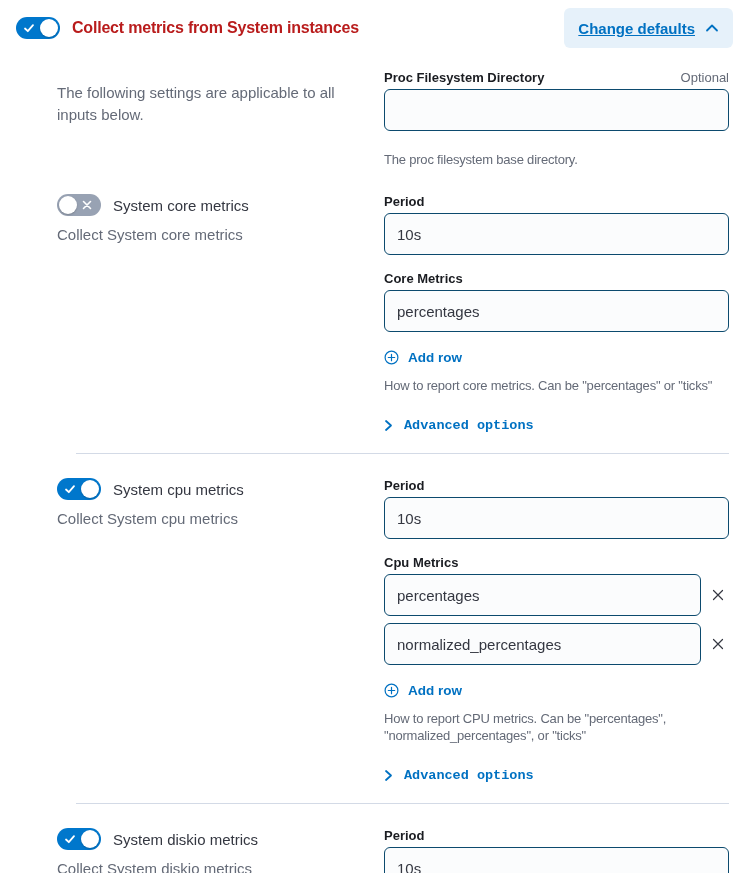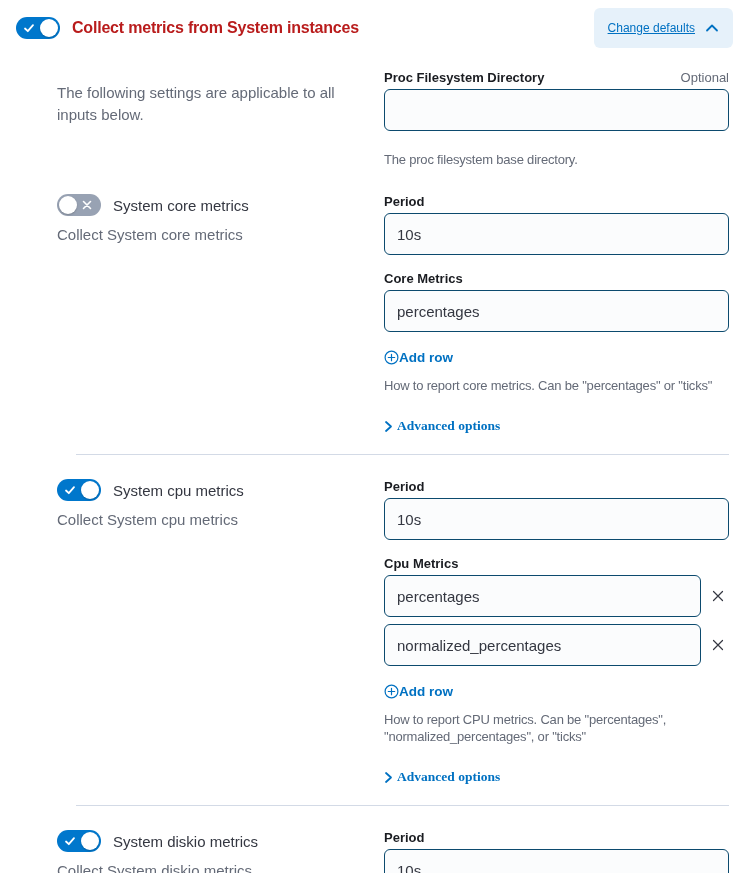--- a/index.html
+++ b/index.html
@@ -32,22 +32,22 @@
     gap: 10px;
     background: #e6f1fa;
     border: none;
     border-radius: 6px;
     padding: 10px 14px;
     height: 40px;
     cursor: pointer;
     font-family: inherit;
   }
   .change-defaults-btn .label {
-    font-size: 12px;
-    font-weight: 400;
+    font-size: 15px;
+    font-weight: 700;
     color: #0071c2;
     text-decoration: underline;
   }
 
   
   .toggle {
     position: relative;
     width: 44px;
     height: 22px;
     border-radius: 11px;
@@ -169,44 +169,45 @@
     border: none;
     cursor: pointer;
     padding: 4px;
     margin-left: 6px;
     display: flex;
     align-items: center;
   }
   .add-row-btn {
     display: flex;
     align-items: center;
+    gap: 9px;
     background: none;
     border: none;
     cursor: pointer;
     margin-top: 18px;
     padding: 0;
     font-family: inherit;
   }
   .add-row-btn .label,
   .advanced-btn .label {
     font-size: 13.5px;
     font-weight: 700;
     color: #0071c2;
   }
   .field-help { margin-top: 12px; }
   .advanced-btn {
     display: flex;
     align-items: center;
-    gap: 4px;
+    gap: 11px;
     background: none;
     border: none;
     cursor: pointer;
     margin-top: 24px;
     padding: 0;
-    font-family: Liberation Serif, serif;
+    font-family: Liberation Mono, monospace;
   }
 </style>
 </head>
 <body>
 
 <div class="header">
   <button class="toggle on">
     <svg class="tgl-icon check-icon" width="12" height="12" viewBox="0 0 12 12">
         <polyline points="2,6.5 4.8,9.2 10,3.2" fill="none" stroke="#ffffff" stroke-width="1.8" stroke-linecap="round" stroke-linejoin="round"></polyline>
       </svg>

